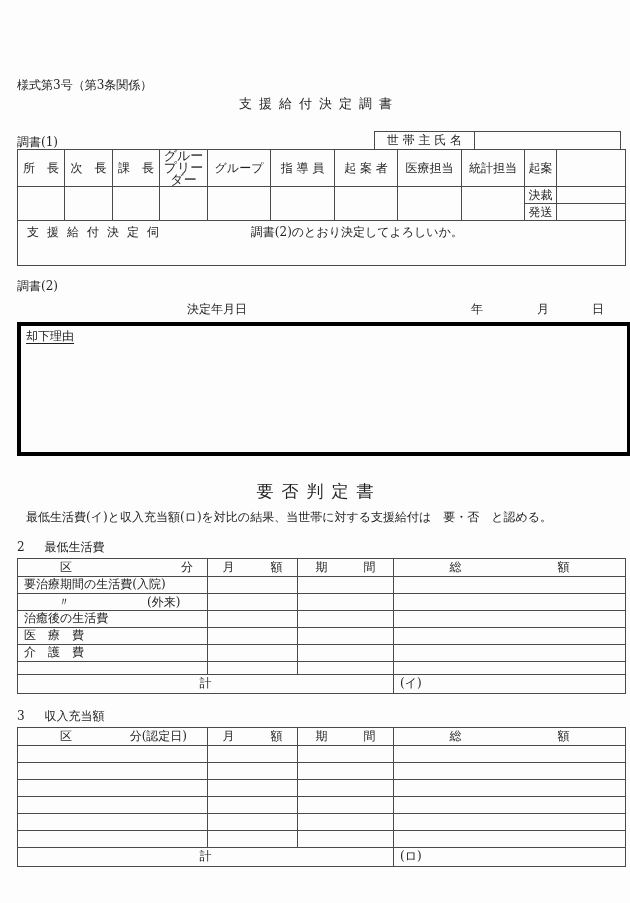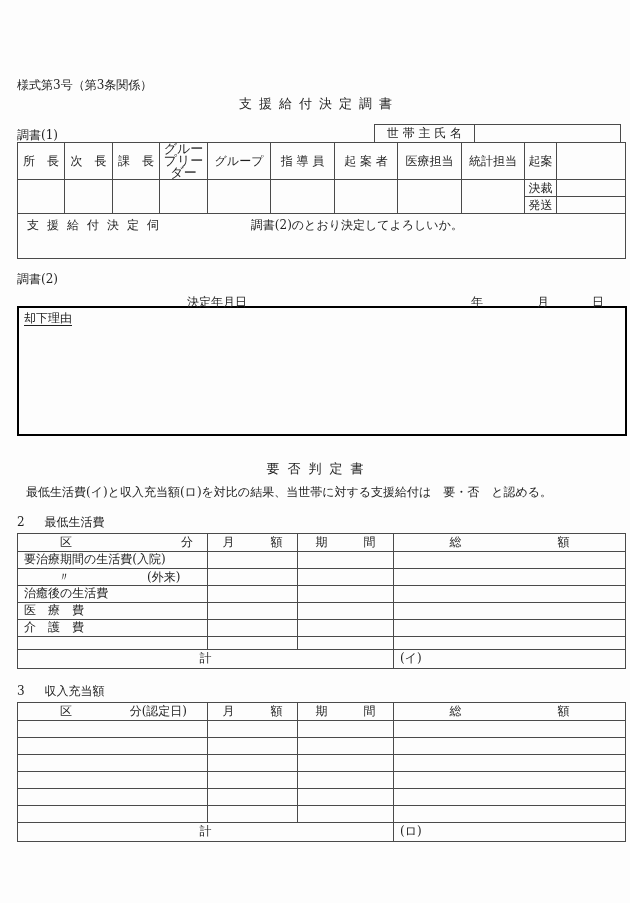--- a/index.html
+++ b/index.html
@@ -7,21 +7,21 @@
     width:630px;height:903px;position:relative;overflow:hidden;
     background:#fdfdfd;color:#1f1f1f;
     font-family:"DejaVu Serif","Liberation Serif",serif;
     font-size:12px;line-height:1.25;
   }
   .content{padding:0 9px 0 17px;}
   .form-number{margin-top:78px;font-size:12px;}
   .page-title{margin-top:3px;text-align:center;font-size:13px;letter-spacing:7px;}
 
   
-  .record1-row{margin-top:13px;display:flex;justify-content:space-between;align-items:flex-end;height:18px;gap:48px;}
+  .record1-row{margin-top:20px;display:flex;justify-content:space-between;align-items:flex-end;height:18px;gap:48px;}
   .record1-label{font-size:12px;line-height:14px;margin-bottom:1px;}
   table{border-collapse:collapse;table-layout:fixed;}
   td{border:1px solid #4a4a4a;padding:0;vertical-align:middle;overflow:hidden;}
   .strip{width:246px;}
   .strip td{height:17px;text-align:center;font-size:12px;}
 
   
   .t1{width:608px;margin-top:-1px;}
   .t1 .hd{height:30px;text-align:center;font-size:12px;margin-top:28px;}
   .t1 .gl{font-size:13px;line-height:12px;}
@@ -32,25 +32,25 @@
   .req-question{margin-left:80px;font-size:12px;}
 
   
   .record2-label{margin-top:13px;}
   .date-row{position:relative;height:16px;font-size:12px;}
   .date-row span{position:absolute;top:9px;font-family:Liberation Mono, monospace;}
   .dd-label{left:170px;}
   .dd-year{left:454px;}
   .dd-month{left:520px;}
   .dd-day{left:575px;}
-  .rejection-box{width:606px;height:126px;border:2px solid #000000;margin-top:3px;}
+  .rejection-box{width:606px;height:126px;border:4px solid #000000;margin-top:12px;}
   .rejection-label{display:inline-block;margin:3px 0 0 5px;text-decoration:underline;text-underline-offset:3px;font-size:12px;}
 
   
-  .judgement-title{margin-top:25px;text-align:center;font-size:13px;letter-spacing:8px;}
+  .judgement-title{margin-top:25px;text-align:center;font-size:17px;letter-spacing:8px;}
   .sec{margin-top:15px;font-size:12px;}
   .sec1{margin-top:18px;}
   .sec .num{display:inline-block;}
   .sec .hdg{margin-left:16px;}
   .statement{margin-top:7px;padding-left:9px;font-size:12px;}
 
   .grid{width:608px;margin-top:3px;}
   .grid td{font-size:12px;}
   .grid .th-row td{height:17px;text-align:center;}
   .grid .cat-hd{display:flex;justify-content:space-between;padding:0 14px 0 42px;border:none;height:17px;align-items:center;}

